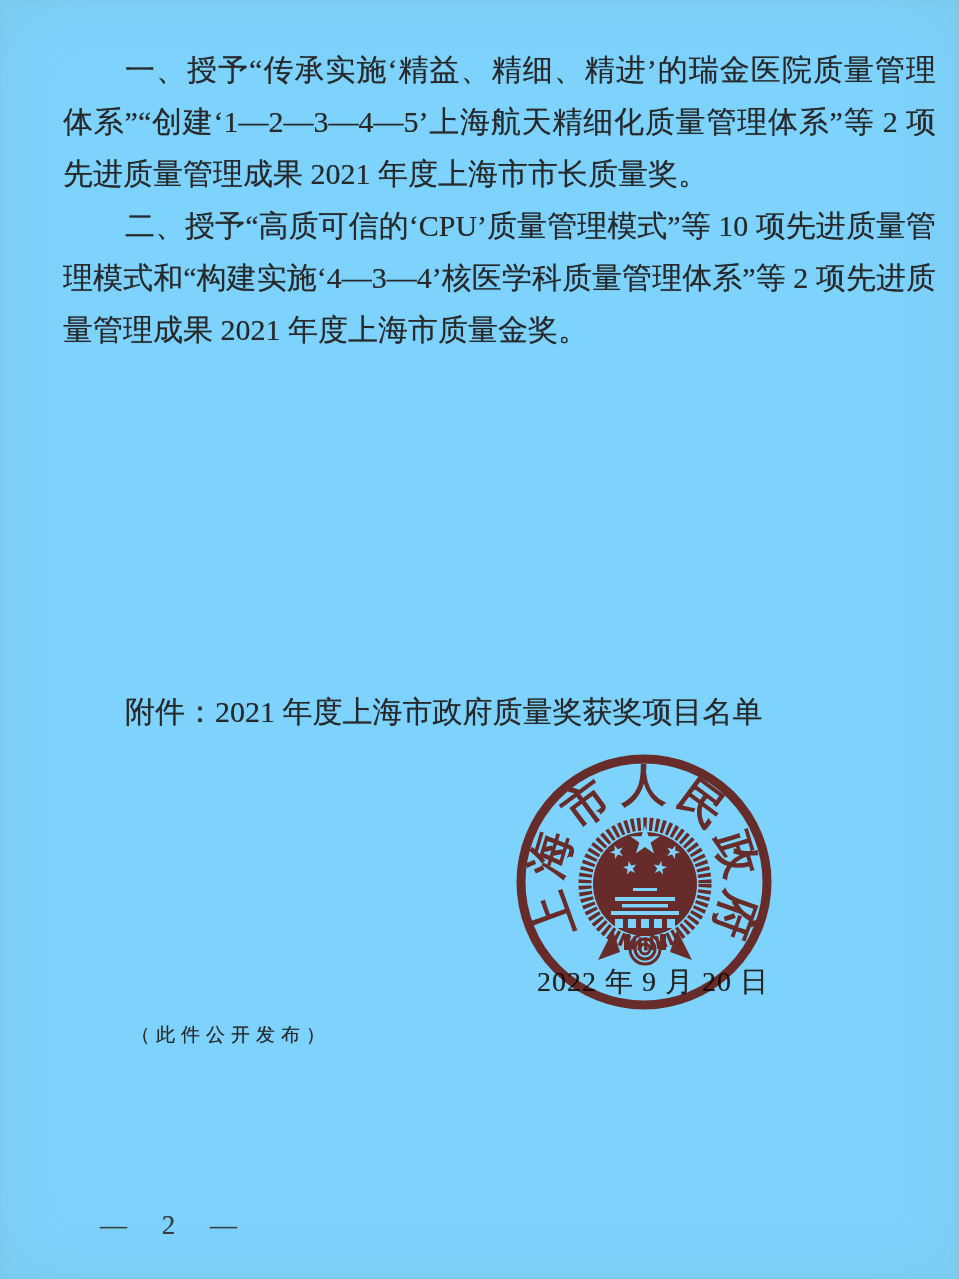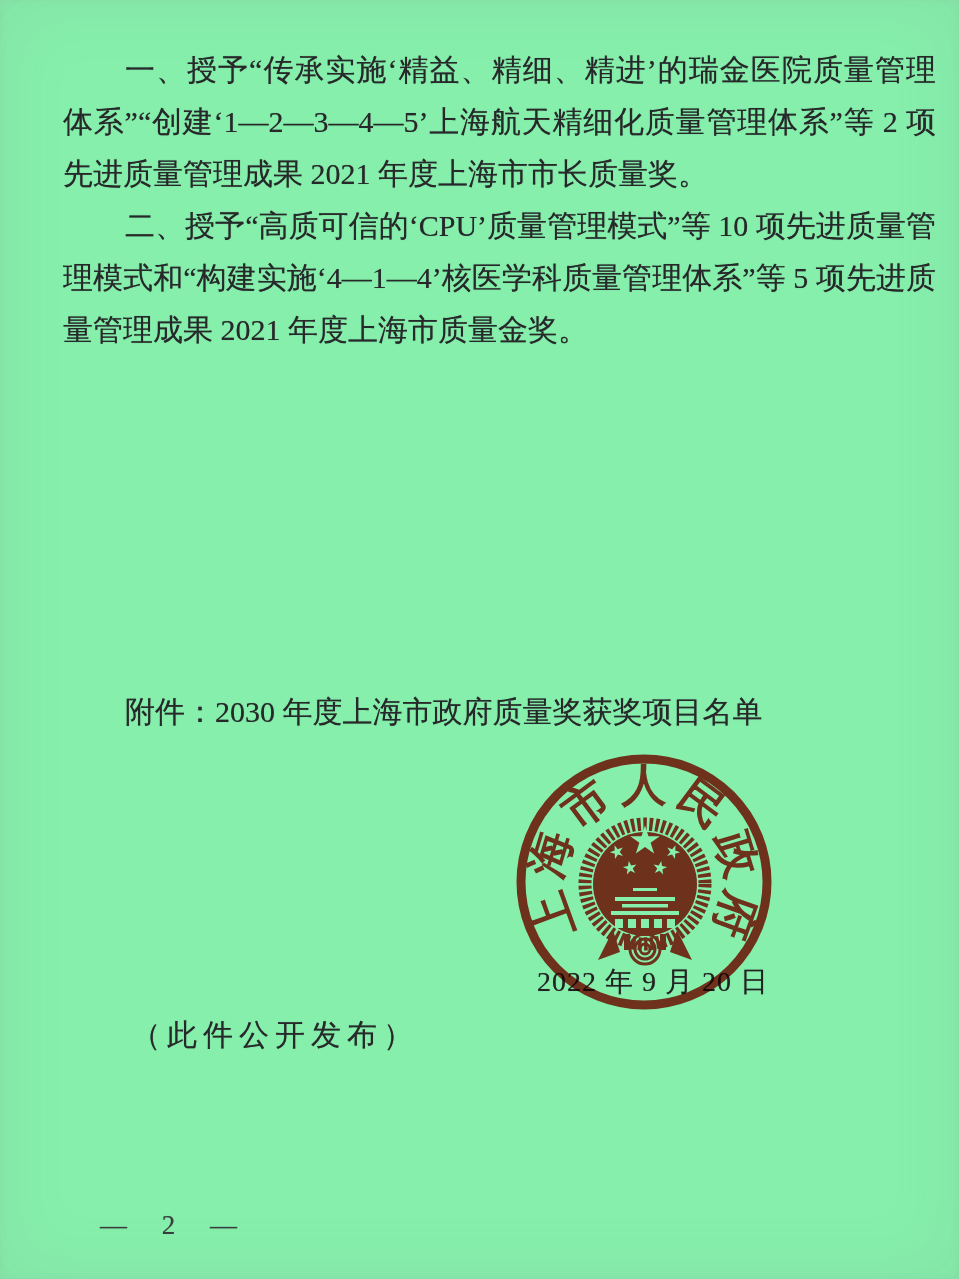--- a/index.html
+++ b/index.html
@@ -1,20 +1,20 @@
 <!DOCTYPE html>
 <html><head>
 <meta charset="utf-8">
 <style>
   html,body{margin:0;padding:0;background:#e8e8e8;}
   .page{
     position:relative;
     width:959px;height:1279px;
     margin:0 auto;
-    background:#86efac;
+    background:#7dd3fc;
     box-shadow:inset 0 0 70px rgba(120,120,120,0.10), inset 0 0 8px rgba(150,150,150,0.12);
     overflow:hidden;
     font-family:"Liberation Serif","DejaVu Serif",serif;
     color:#26282a;
   }
   .body-text{
     position:absolute;left:63px;top:44px;width:873px;
     font-size:30px;line-height:52px;
     text-shadow:0 0 0.7px rgba(40,40,40,0.55);
   }
@@ -38,40 +38,40 @@
   .seal{
     position:absolute;left:512px;top:750px;width:264px;height:264px;
     z-index:2;mix-blend-mode:multiply;opacity:0.95;pointer-events:none;
   }
   .seal text{
     font-family:"Liberation Serif","DejaVu Serif",serif;
     font-weight:bold;font-size:45px;
   }
   .release-note{
     position:absolute;left:131px;top:1010px;
-    font-size:30px;line-height:50px;letter-spacing:6px;
+    font-size:19px;line-height:50px;letter-spacing:6px;
     text-shadow:0 0 0.7px rgba(40,40,40,0.55);
   }
   .page-footer{
     position:absolute;left:100px;top:1210px;
     font-size:27px;letter-spacing:14px;color:#3a3c3e;
     text-shadow:0 0 0.7px rgba(40,40,40,0.45);
   }
 </style>
 </head>
 <body>
 
 <div class="page">
 
   <div class="body-text">
     <p>一、授予“传承实施‘精益、精细、精进’的瑞金医院质量管理体系”“创建‘1—2—3—4—5’上海航天精细化质量管理体系”等 2 项先进质量管理成果 2021 年度上海市市长质量奖。</p>
-    <p>二、授予“高质可信的‘CPU’质量管理模式”等 10 项先进质量管理模式和“构建实施‘4—1—4’核医学科质量管理体系”等 5 项先进质量管理成果 2021 年度上海市质量金奖。</p>
+    <p>二、授予“高质可信的‘CPU’质量管理模式”等 10 项先进质量管理模式和“构建实施‘4—3—4’核医学科质量管理体系”等 2 项先进质量管理成果 2021 年度上海市质量金奖。</p>
   </div>
 
-  <div class="attachment-line">附件：2030 年度上海市政府质量奖获奖项目名单</div>
+  <div class="attachment-line">附件：2021 年度上海市政府质量奖获奖项目名单</div>
 
   <div class="date-line">2022 年 9 月 20 日</div>
 
   <svg class="seal" viewBox="0 0 264 264" xmlns="http://www.w3.org/2000/svg" aria-hidden="true">
     <defs>
       <path id="star" d="M0,-10 L2.25,-3.09 L9.51,-3.09 L3.63,1.18 L5.88,8.09 L0,3.82 L-5.88,8.09 L-3.63,1.18 L-9.51,-3.09 L-2.25,-3.09 Z"></path>
     </defs>
 
     <circle cx="132" cy="132" r="123" fill="none" stroke="#cf2a1d" stroke-width="9"></circle>
 

